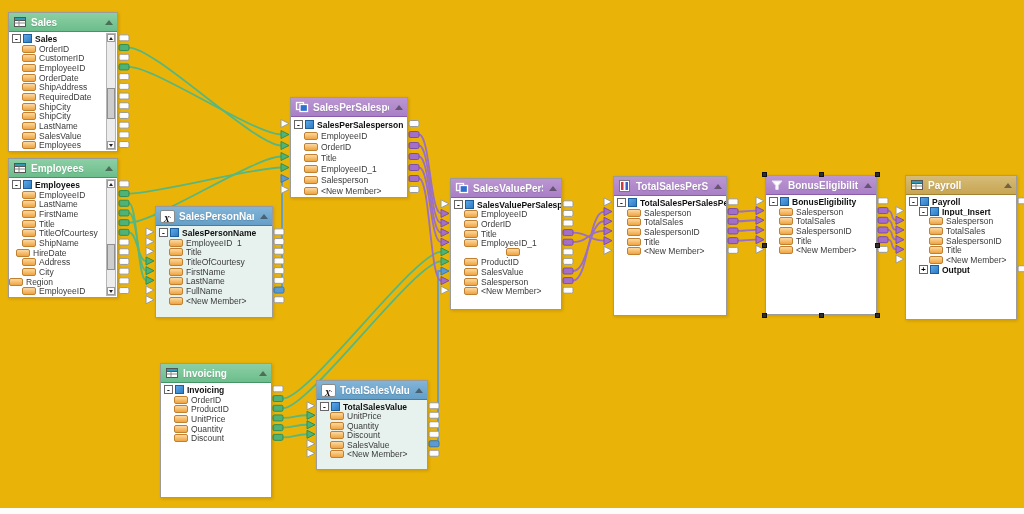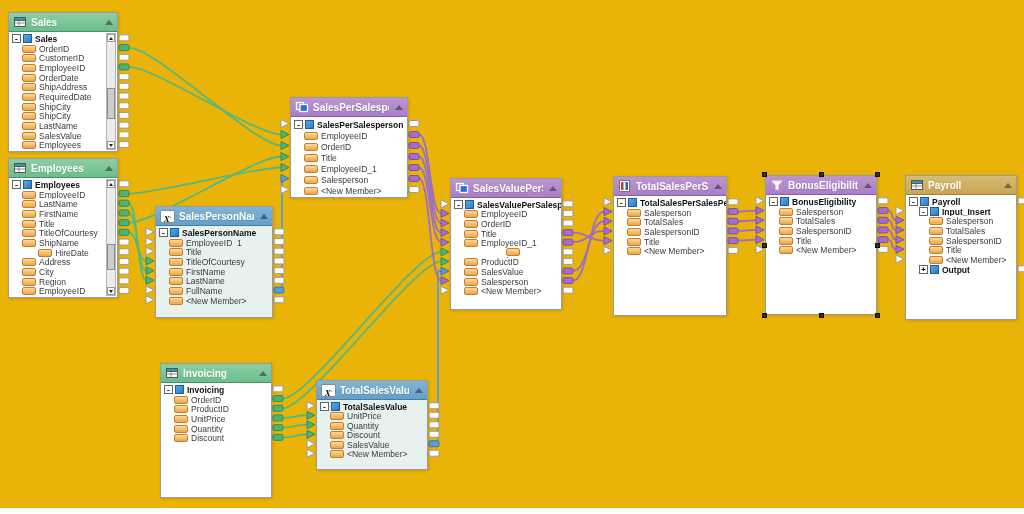--- a/index.html
+++ b/index.html
@@ -317,33 +317,33 @@
               <span class="lbl">Title</span>
             </div>
             <div class="row" style="height: 9.7px; padding-left: 13px;">
               <div class="fi"></div>
               <span class="lbl">TitleOfCourtesy</span>
             </div>
             <div class="row" style="height: 9.7px; padding-left: 13px;">
               <div class="fi"></div>
               <span class="lbl">ShipName</span>
             </div>
-            <div class="row" style="height: 9.7px; padding-left: 1px; justify-content: center;">
+            <div class="row" style="height: 9.7px; padding-left: 7px;">
               <div class="fi"></div>
               <span class="lbl">HireDate</span>
             </div>
             <div class="row" style="height: 9.7px; padding-left: 13px;">
               <div class="fi"></div>
               <span class="lbl">Address</span>
             </div>
             <div class="row" style="height: 9.7px; padding-left: 13px;">
               <div class="fi"></div>
               <span class="lbl">City</span>
             </div>
-            <div class="row" style="height: 9.7px; padding-left: 13px;">
+            <div class="row" style="height: 9.7px; padding-left: 0;">
               <div class="fi"></div>
               <span class="lbl">Region</span>
             </div>
             <div class="row" style="height: 9.7px; padding-left: 13px;">
               <div class="fi"></div>
               <span class="lbl">EmployeeID</span>
             </div>
           </div>
         </div>
         <div class="sb" style="right: 1px; top: 20px; height: 117px;">

